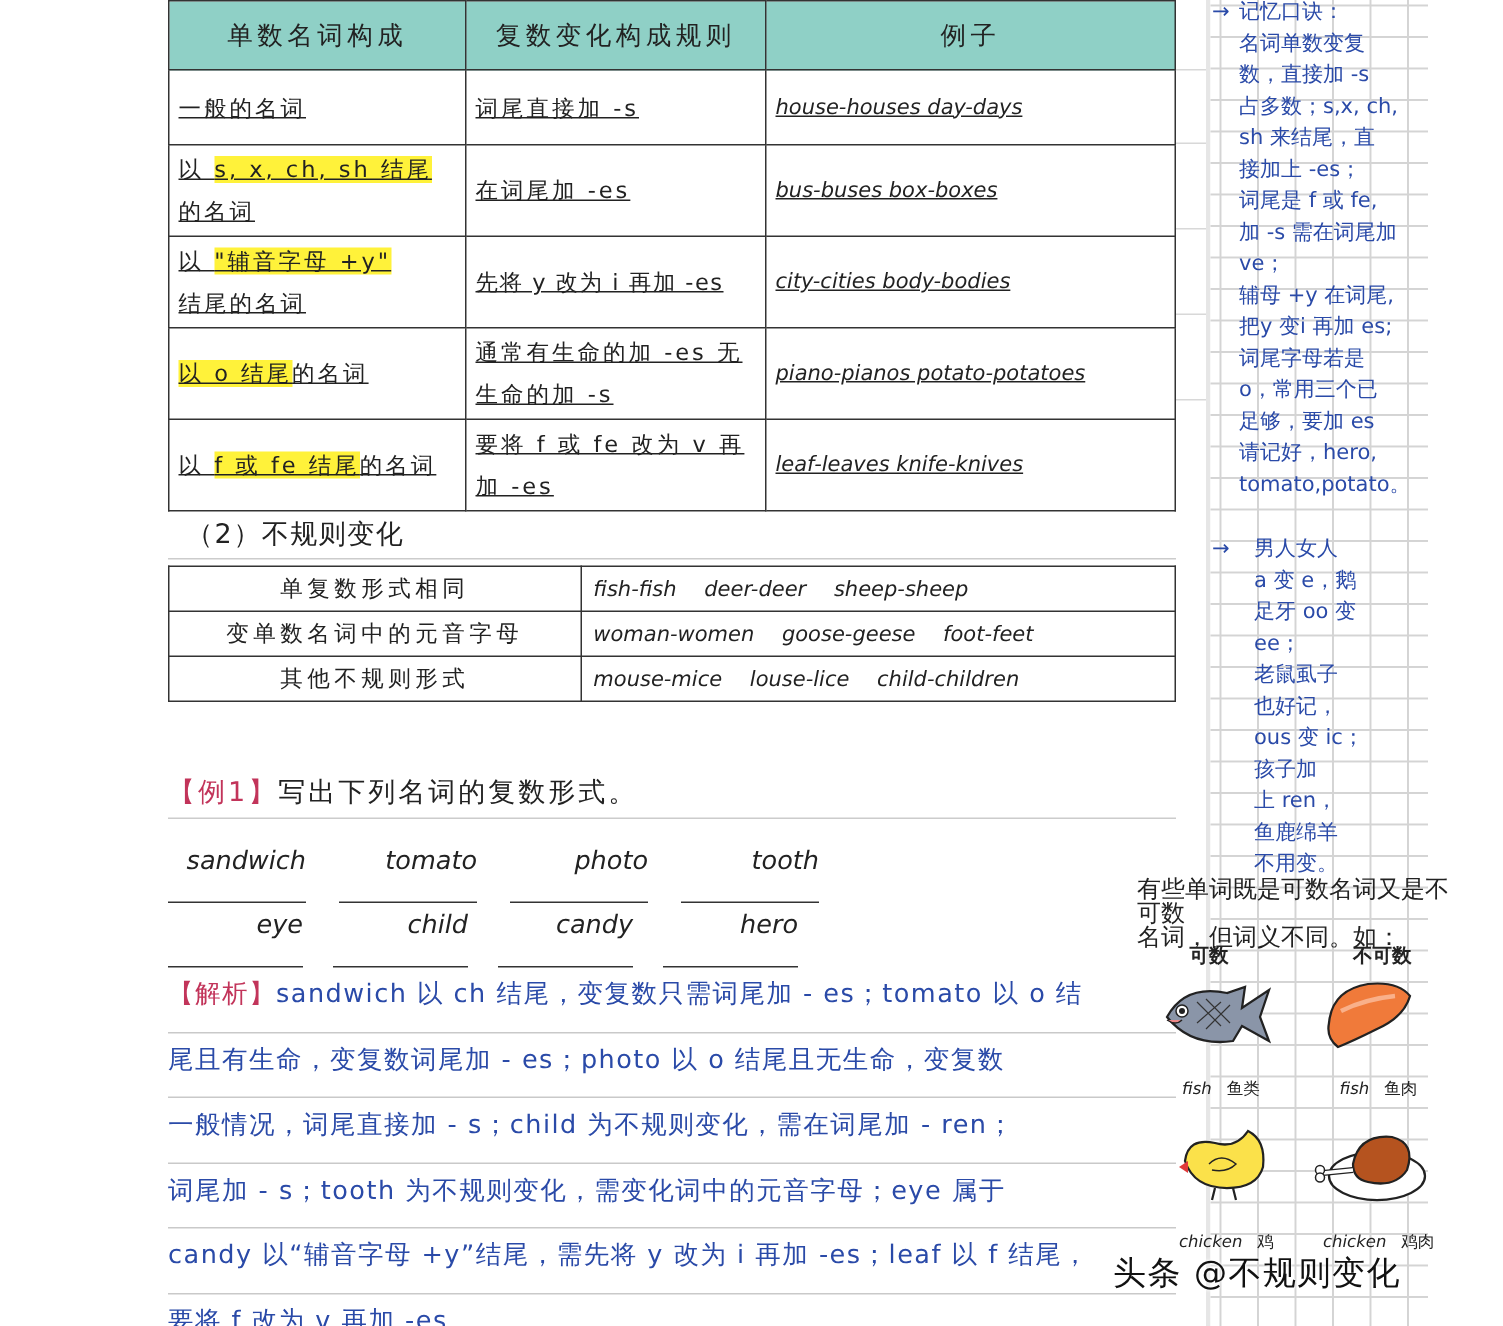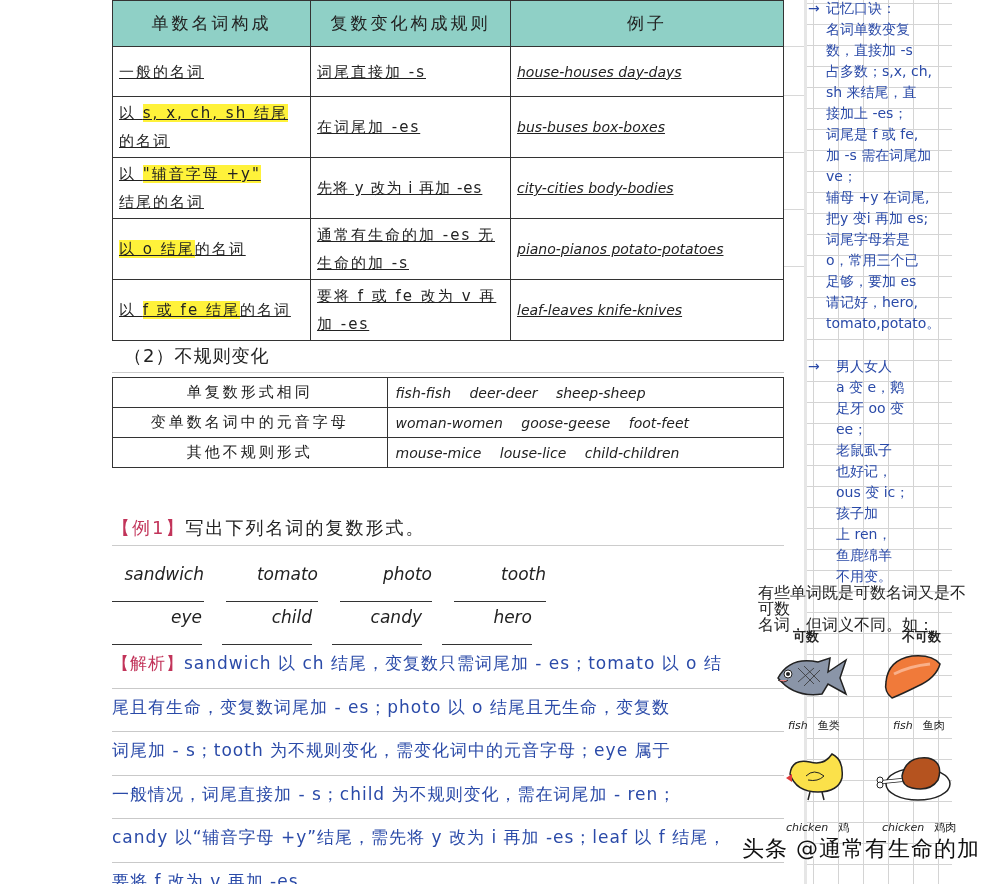--- a/index.html
+++ b/index.html
@@ -219,22 +219,22 @@
     </div>
   <div class="blank-item" style="margin-left:20px">
       <span>hero</span>
       <span class="blank-line" style="width:90px"></span>
     </div>
 </div>
 
 <div class="analysis">
   <div class="line"><span class="label">【解析】</span><span>sandwich 以 ch 结尾，变复数只需词尾加 - es；tomato 以 o 结</span></div>
   <div class="line">尾且有生命，变复数词尾加 - es；photo 以 o 结尾且无生命，变复数</div>
+  <div class="line">一般情况，词尾直接加 - s；child 为不规则变化，需在词尾加 - ren；</div>
   <div class="line">词尾加 - s；tooth 为不规则变化，需变化词中的元音字母；eye 属于</div>
-  <div class="line">一般情况，词尾直接加 - s；child 为不规则变化，需在词尾加 - ren；</div>
   <div class="line">candy 以“辅音字母 +y”结尾，需先将 y 改为 i 再加 -es；leaf 以 f 结尾，</div>
   <div class="line last">要将 f 改为 v 再加 -es。</div>
 </div>
 
 <div class="memo" style="top:-2px">
   <span class="arrow">→</span>
   <div class="txt">
     <div>记忆口诀：</div>
     <div>名词单数变复</div>
     <div>数，直接加 -s</div>
@@ -304,13 +304,13 @@
   <ellipse cx="46" cy="32" rx="32" ry="16" fill="#fff" stroke="#222" stroke-width="1.5"></ellipse>
   <path d="M30 24 Q34 4 56 6 Q72 10 66 28 Q58 40 40 36 Q30 34 30 24 Z" fill="#b5531f" stroke="#222" stroke-width="1.5"></path>
   <path d="M30 28 L10 30" stroke="#222" stroke-width="4"></path>
   <path d="M30 28 L10 30" stroke="#fff" stroke-width="2.5"></path>
   <circle cx="8" cy="28" r="3" fill="#fff" stroke="#222"></circle>
     <circle cx="8" cy="33" r="3" fill="#fff" stroke="#222"></circle>
 </svg>
 <div class="pic-label" style="left:786px;top:820px"><i>chicken</i><span>鸡</span></div>
 <div class="pic-label" style="left:882px;top:820px"><i>chicken</i><span>鸡肉</span></div>
 
-<div class="watermark">头条 @通常有生命的加</div>
+<div class="watermark">头条 @不规则变化</div>
 
 </body></html>

